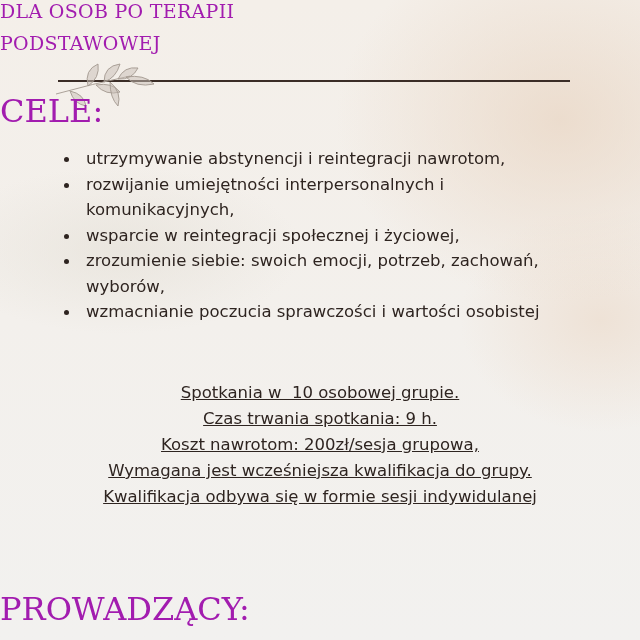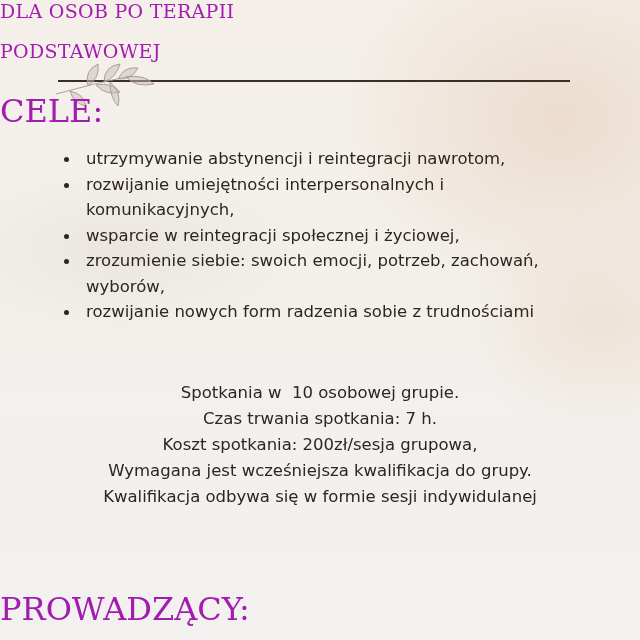--- a/index.html
+++ b/index.html
@@ -44,31 +44,31 @@
     }
     ul.goals li { position: relative; padding-left: 24px; }
     ul.goals li::before {
       content: ""; position: absolute; left: 2px; top: 11px;
       width: 5px; height: 5px; border-radius: 50%; background: #2e2420;
     }
     .info {
       position: absolute; left: 0; top: 380px; width: 640px;
       text-align: center; font-size: 16.5px; line-height: 26px;
     }
-    .info div { white-space: pre; }
+    .info div { white-space: pre; text-decoration: underline; }
   </style>
 </head>
 <body>
 
 <div class="bg-wash"></div>
 
 <div class="content">
 
   <h2 class="heading-serif subtitle-line" style="top:0px;">DLA OSOB PO TERAPII</h2>
-  <h2 class="heading-serif subtitle-line" style="top:32px;margin-top:8px;">PODSTAWOWEJ</h2>
+  <h2 class="heading-serif subtitle-line" style="top:32px;">PODSTAWOWEJ</h2>
 
   <div class="divider"></div>
 
   <svg class="leaf" viewBox="0 0 110 52">
     <g fill="none" stroke="#a39890" stroke-width="0.9">
       <path d="M4 36 Q 40 26 78 18"></path>
       <path d="M36 28 Q 32 12 46 6 Q 48 20 36 28 Z" fill="rgba(200,190,182,0.5)"></path>
       <path d="M52 24 Q 52 8 68 6 Q 64 20 52 24 Z" fill="rgba(200,190,182,0.5)"></path>
       <path d="M66 21 Q 72 8 86 10 Q 80 22 66 21 Z" fill="rgba(200,190,182,0.5)"></path>
       <path d="M18 33 Q 22 46 34 48 Q 32 36 18 33 Z" fill="rgba(200,190,182,0.5)"></path>
@@ -80,25 +80,25 @@
 
   <h1 class="heading-serif section-title" style="top:92px;">CELE:</h1>
 
   <ul class="goals">
     <li><span>utrzymywanie abstynencji i reintegracji nawrotom,</span></li>
     <li style="white-space:pre-line;"><span>rozwijanie umiejętności interpersonalnych i
 komunikacyjnych,</span></li>
     <li><span>wsparcie w reintegracji społecznej i życiowej,</span></li>
     <li style="white-space:pre-line;"><span>zrozumienie siebie: swoich emocji, potrzeb, zachowań,
 wyborów,</span></li>
-    <li><span>rozwijanie nowych form radzenia sobie z trudnościami</span></li>
+    <li><span>wzmacnianie poczucia sprawczości i wartości osobistej</span></li>
   </ul>
 
   <div class="info">
     <div>Spotkania w  10 osobowej grupie.</div>
-    <div>Czas trwania spotkania: 7 h.</div>
-    <div>Koszt spotkania: 200zł/sesja grupowa,</div>
+    <div>Czas trwania spotkania: 9 h.</div>
+    <div>Koszt nawrotom: 200zł/sesja grupowa,</div>
     <div>Wymagana jest wcześniejsza kwalifikacja do grupy.</div>
     <div>Kwalifikacja odbywa się w formie sesji indywidulanej</div>
   </div>
 
   <h1 class="heading-serif section-title" style="top:590px;">PROWADZĄCY:</h1>
 </div>
 
 </body></html>

